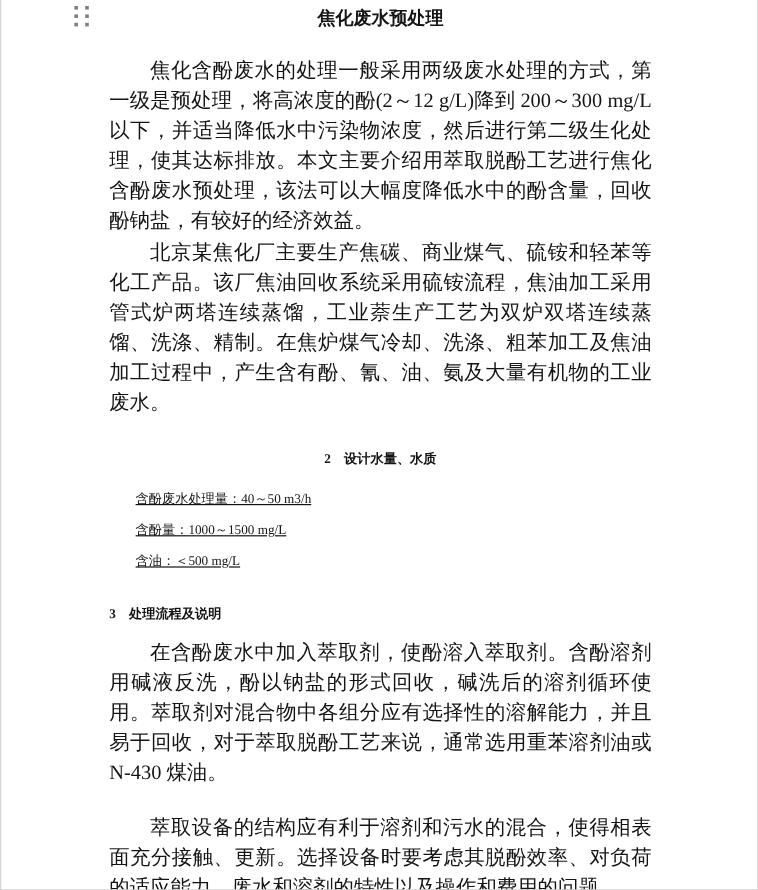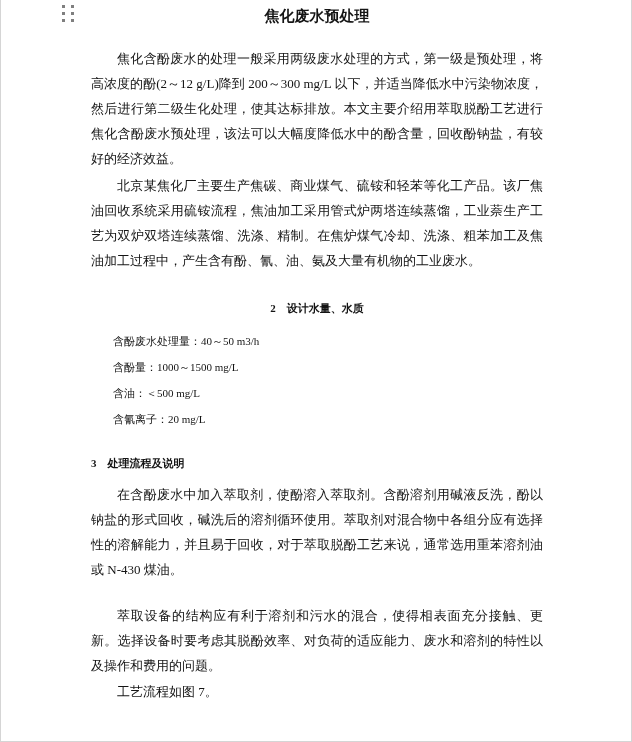--- a/index.html
+++ b/index.html
@@ -42,21 +42,21 @@
   }
   .doc-title {
     margin: 5px 0 0 0;
     font-size: 15px;
     line-height: 22px;
     font-weight: bold;
     text-align: center;
     white-space: pre-wrap;
   }
   .para {
-    font-size: 13px;
+    font-size: 17px;
     line-height: 25px;
     text-indent: 2em;
     text-align: justify;
     white-space: pre-wrap;
     margin: 0;
   }
   .heading {
     font-size: 11px;
     line-height: 25px;
     font-weight: bold;
@@ -67,21 +67,21 @@
     font-size: 11px;
     line-height: 26px;
     padding-left: 2em;
     white-space: pre-wrap;
     margin: 0;
   }
   .m-p1 { margin-top: 19px; }
   .m-h1 { margin-top: 23px; }
   .m-p2 { margin-top: 2px; }
   .m-h2 { margin-top: 23px; text-align: center; }
-  .m-specs { margin-top: 7px; }
+  .m-specs { margin-top: 7px; text-decoration: underline; }
   .m-h3 { margin-top: 19px; }
   .m-p3 { margin-top: 6px; }
   .m-p4 { margin-top: 21px; }
   .m-p5 { margin-top: 1px; }
 </style>
 </head>
 <body>
 
 <div class="page">
 
@@ -102,21 +102,20 @@
 
 
     <p class="para m-p2">北京某焦化厂主要生产焦碳、商业煤气、硫铵和轻苯等化工产品。该厂焦油回收系统采用硫铵流程，焦油加工采用管式炉两塔连续蒸馏，工业萘生产工艺为双炉双塔连续蒸馏、洗涤、精制。在焦炉煤气冷却、洗涤、粗苯加工及焦油加工过程中，产生含有酚、氰、油、氨及大量有机物的工业废水。</p>
 
     <h2 class="heading m-h2">2　设计水量、水质</h2>
 
     <div class="m-specs">
       <p class="spec-line">含酚废水处理量：40～50 m3/h</p>
       <p class="spec-line">含酚量：1000～1500 mg/L</p>
       <p class="spec-line">含油：＜500 mg/L</p>
-      <p class="spec-line">含氰离子：20 mg/L</p>
     </div>
 
     <h2 class="heading m-h3">3　处理流程及说明</h2>
 
     <p class="para m-p3">在含酚废水中加入萃取剂，使酚溶入萃取剂。含酚溶剂用碱液反洗，酚以钠盐的形式回收，碱洗后的溶剂循环使用。萃取剂对混合物中各组分应有选择性的溶解能力，并且易于回收，对于萃取脱酚工艺来说，通常选用重苯溶剂油或 N-430 煤油。</p>
 
     <p class="para m-p4">萃取设备的结构应有利于溶剂和污水的混合，使得相表面充分接触、更新。选择设备时要考虑其脱酚效率、对负荷的适应能力、废水和溶剂的特性以及操作和费用的问题。</p>
 
     <p class="para m-p5">工艺流程如图 7。</p>
 

